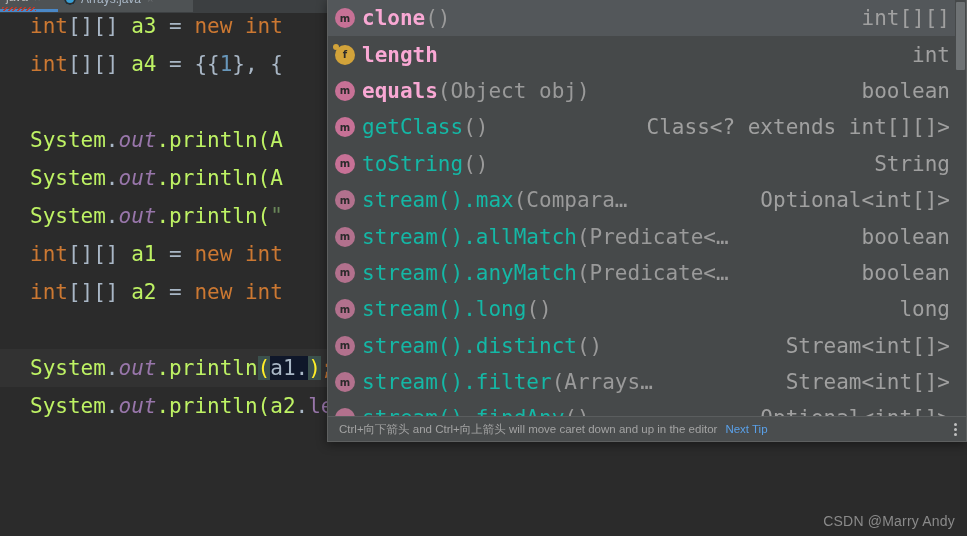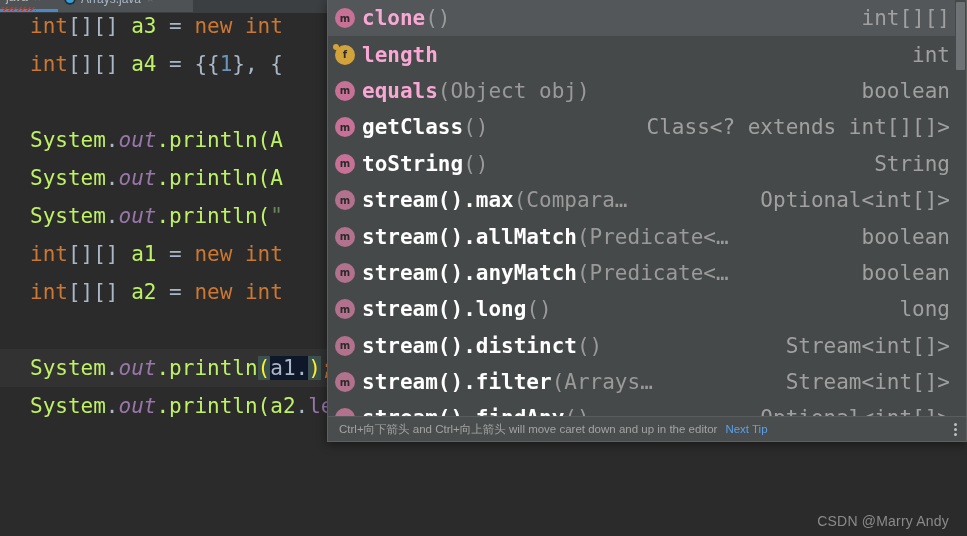--- a/index.html
+++ b/index.html
@@ -186,21 +186,21 @@
     border-radius: 50%;
     background: #d2a33a;
   }
   .licon .gl { position: relative; z-index: 2; }
 
   .lname {
     flex: 0 0 auto;
     color: #f9a8d4;
     font-weight: bold;
   }
-  .lname.plain { font-weight: bold; color: #ffffff; }
+  .lname.plain { font-weight: normal; color: #14b8a6; }
   .largs {
     flex: 0 0 auto;
     color: #9a9a9a;
     font-weight: normal;
   }
   .lspacer { flex: 1 1 auto; }
   .ltype {
     flex: 0 0 auto;
     color: #a0a0a0;
     font-weight: normal;
@@ -257,21 +257,21 @@
   #tip-menu i {
     display: block;
     width: 3px; height: 3px;
     border-radius: 50%;
     background: #c0c0c0;
   }
 
   
   #watermark {
     position: absolute;
-    right: 18px;
+    right: 12px;
     bottom: 7px;
     font-family: "Liberation Sans", sans-serif;
     font-size: 14px;
     color: #8a8a8a;
     letter-spacing: .2px;
   }
 </style>
 </head>
 <body>
 

